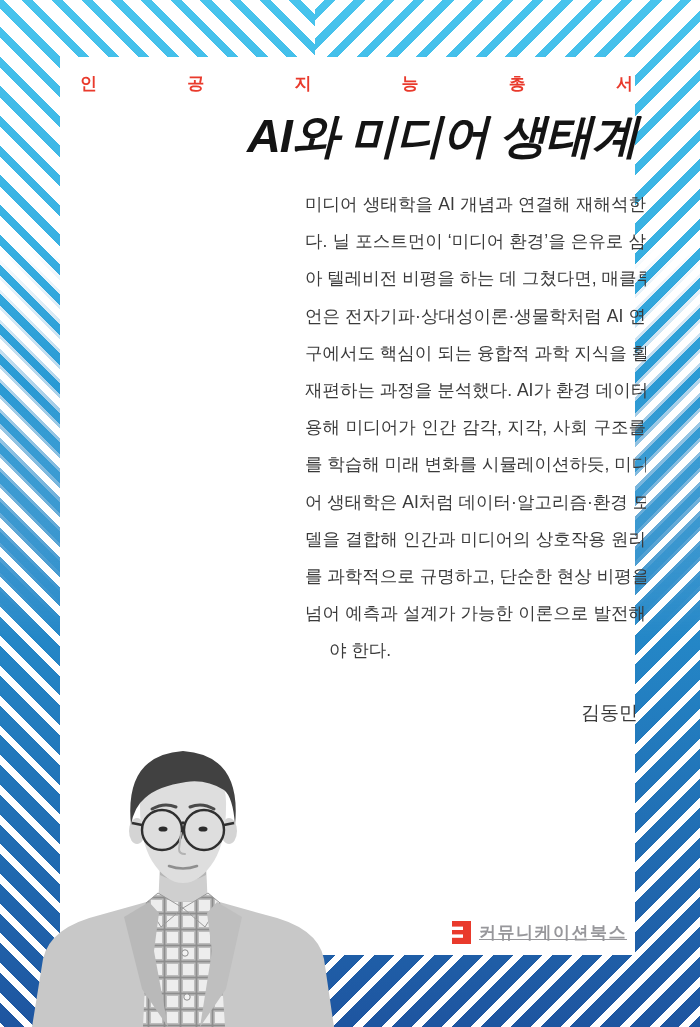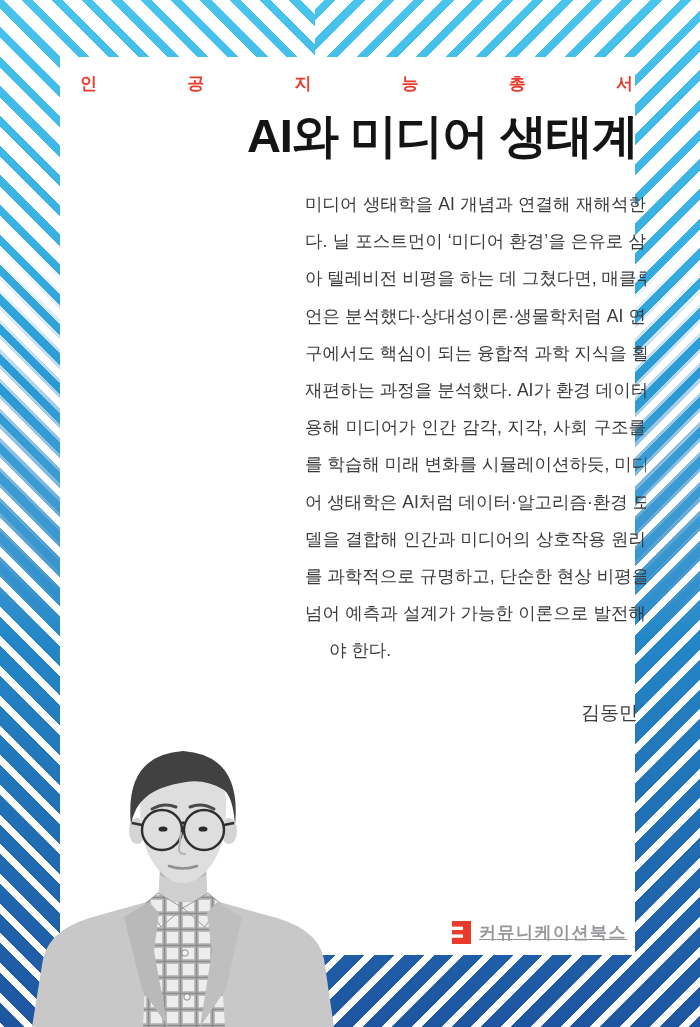--- a/index.html
+++ b/index.html
@@ -34,21 +34,21 @@
   .panel { position:absolute; left:60px; top:57px; right:65px; bottom:72px; background:#ffffff; }
 
   
   .series { position:absolute; left:80px; right:67px; top:74px;
             display:flex; justify-content:space-between;
             color:#e93a2c; font-size:17px; font-weight:bold; line-height:20px; }
 
   
   .title { position:absolute; left:70px; right:62px; top:110px; margin:0;
            text-align:right; color:#141414; font-size:47px; font-weight:800;
-           letter-spacing:-1px; line-height:52px; white-space:nowrap; }
+           letter-spacing:-1px; line-height:52px; white-space:nowrap;font-style:italic; }
 
   
   .desc { position:absolute; left:305px; top:186px; width:341px; }
   .desc-line { height:37.2px; line-height:37.2px; font-size:17.5px; color:#3a3a3a;
                text-align:justify; text-align-last:justify; overflow:hidden; white-space:nowrap; }
   .desc-line.last { text-align-last:left;margin-left:24px; }
 
   
   .author { position:absolute; left:297px; top:700px; width:341px;
             text-align:right; font-size:19px; color:#3a3a3a; }
@@ -85,21 +85,21 @@
     <span>총</span>
     <span>서</span>
   </div>
 
   <h1 class="title">AI와 미디어 생태계</h1>
 
   <div class="desc">
     <div class="desc-line">미디어 생태학을 AI 개념과 연결해 재해석한</div>
     <div class="desc-line">다. 닐 포스트먼이 ‘미디어 환경’을 은유로 삼</div>
     <div class="desc-line">아 텔레비전 비평을 하는 데 그쳤다면, 매클루</div>
-    <div class="desc-line">언은 분석했다·상대성이론·생물학처럼 AI 연</div>
+    <div class="desc-line">언은 전자기파·상대성이론·생물학처럼 AI 연</div>
     <div class="desc-line">구에서도 핵심이 되는 융합적 과학 지식을 활</div>
     <div class="desc-line">재편하는 과정을 분석했다. AI가 환경 데이터</div>
     <div class="desc-line">용해 미디어가 인간 감각, 지각, 사회 구조를</div>
     <div class="desc-line">를 학습해 미래 변화를 시뮬레이션하듯, 미디</div>
     <div class="desc-line">어 생태학은 AI처럼 데이터·알고리즘·환경 모</div>
     <div class="desc-line">델을 결합해 인간과 미디어의 상호작용 원리</div>
     <div class="desc-line">를 과학적으로 규명하고, 단순한 현상 비평을</div>
     <div class="desc-line">넘어 예측과 설계가 가능한 이론으로 발전해</div>
     <div class="desc-line last">야 한다.</div>
   </div>

